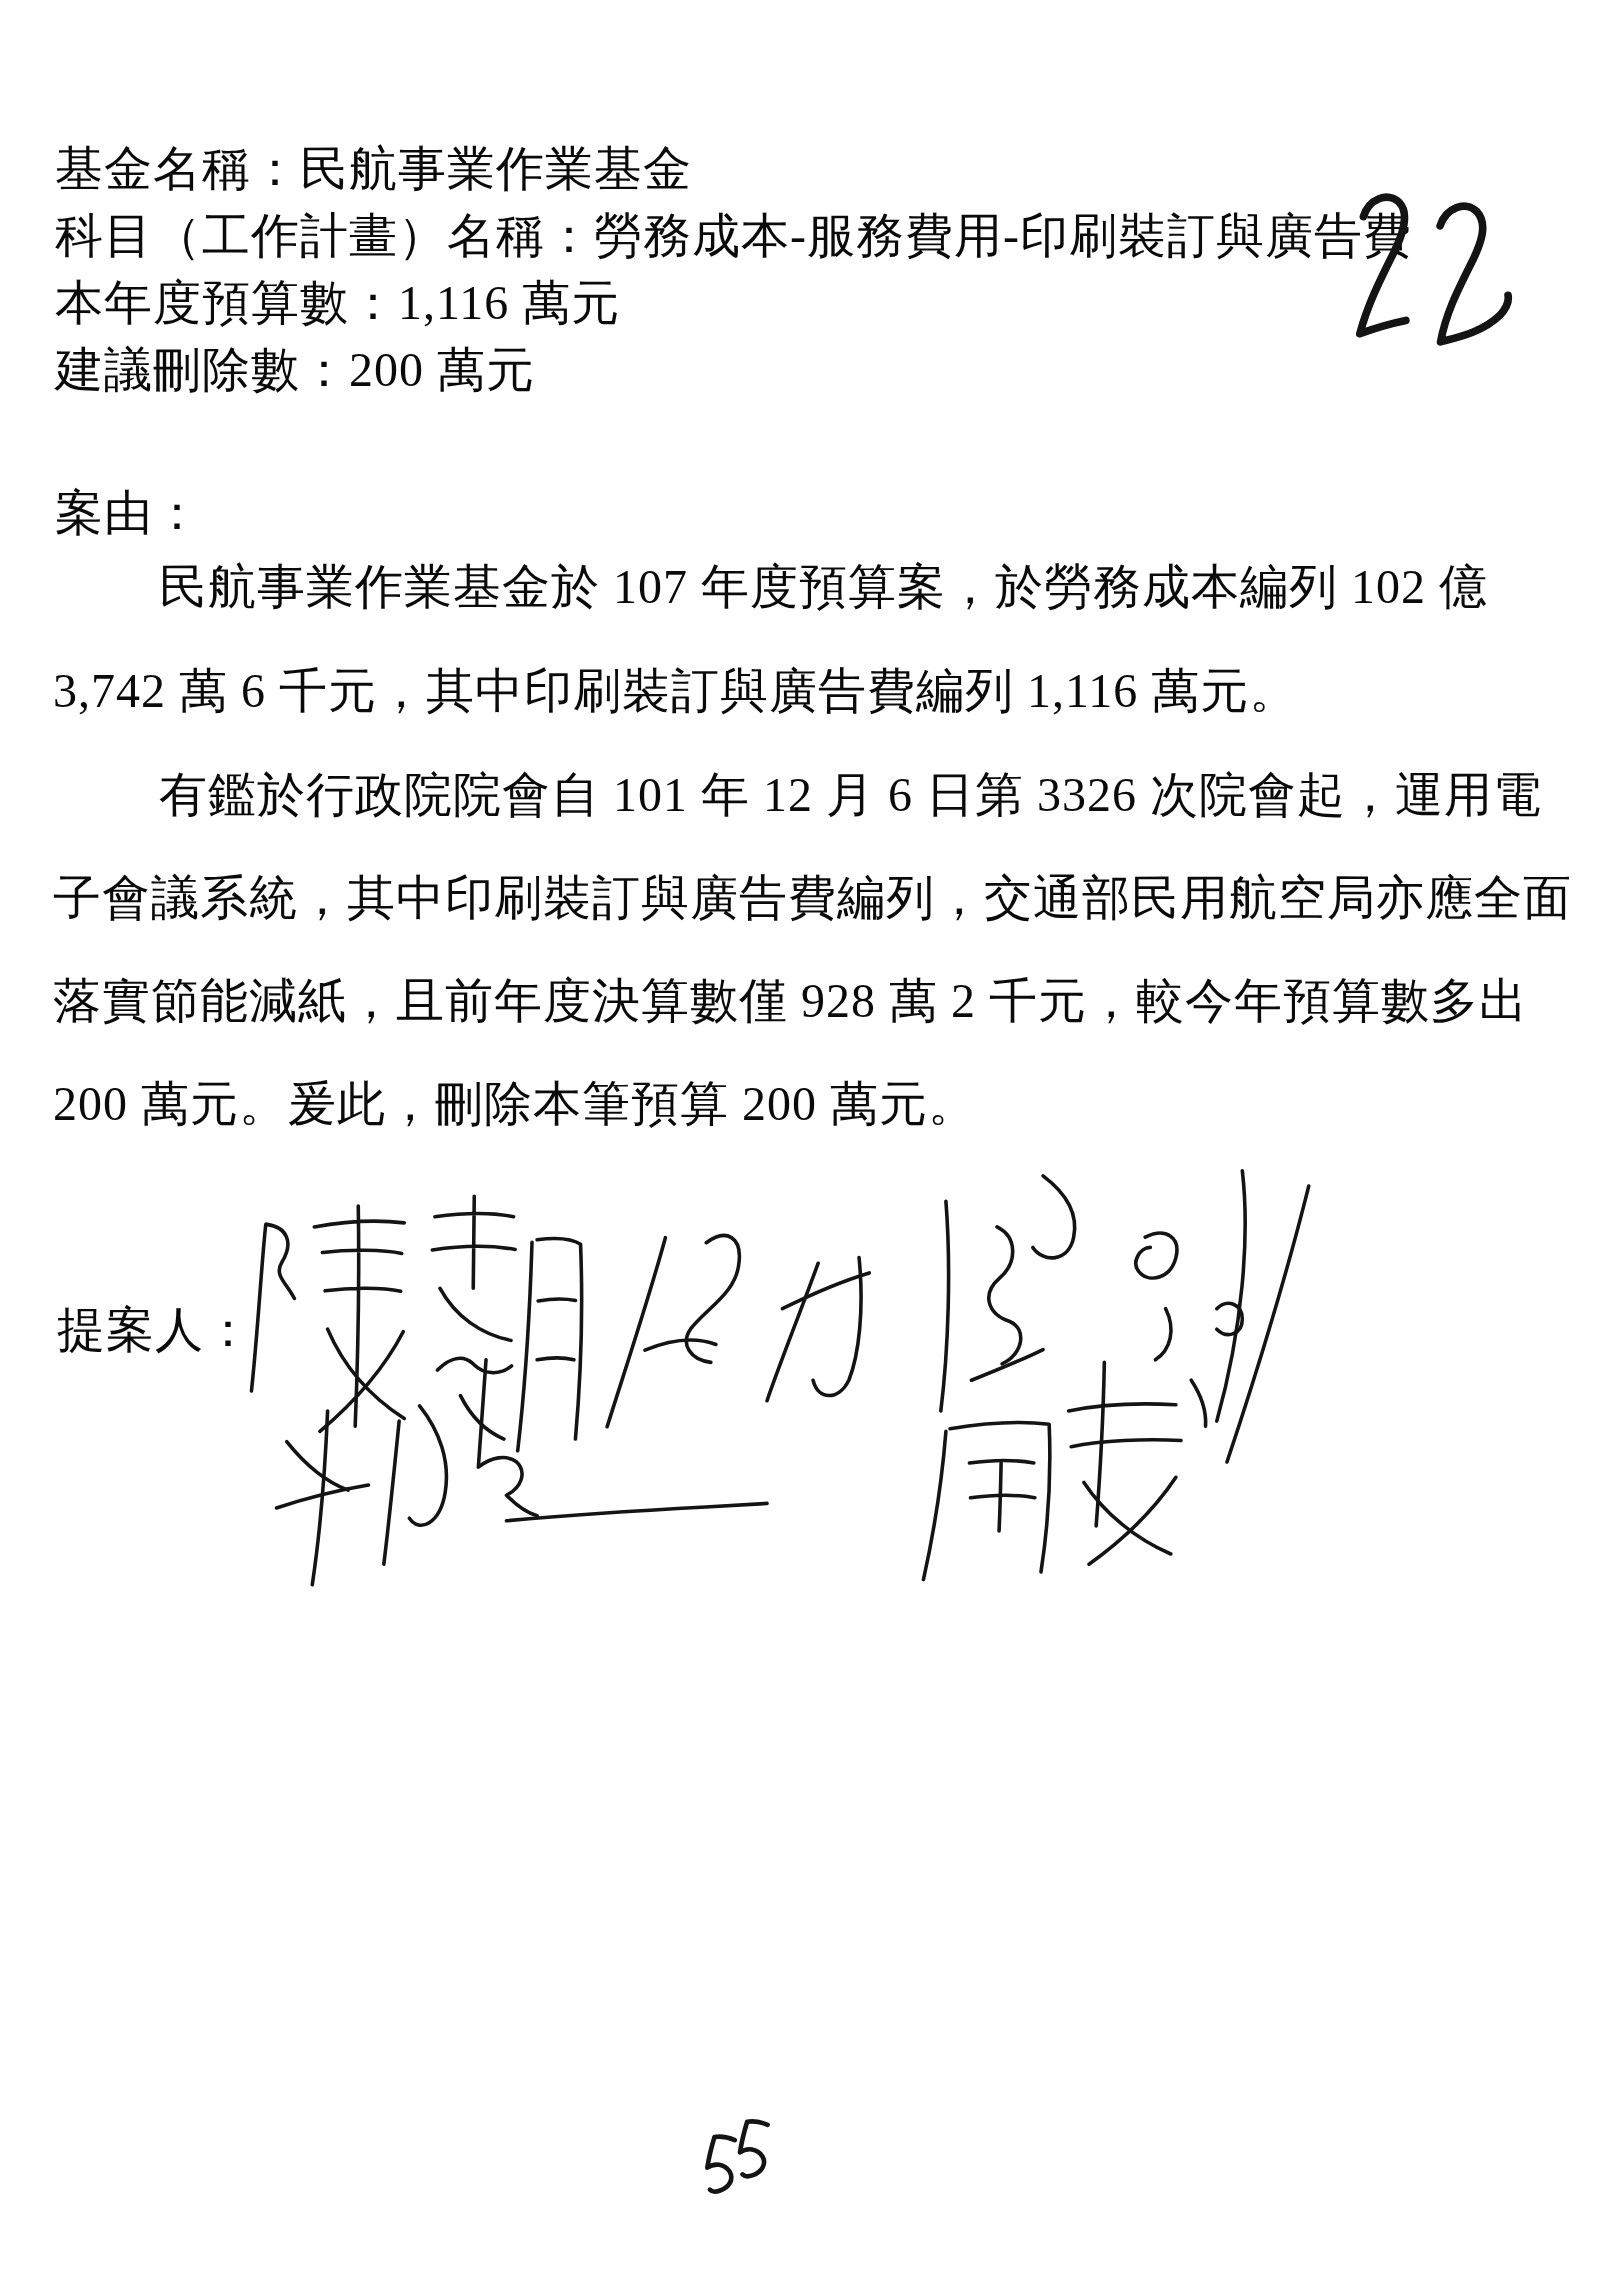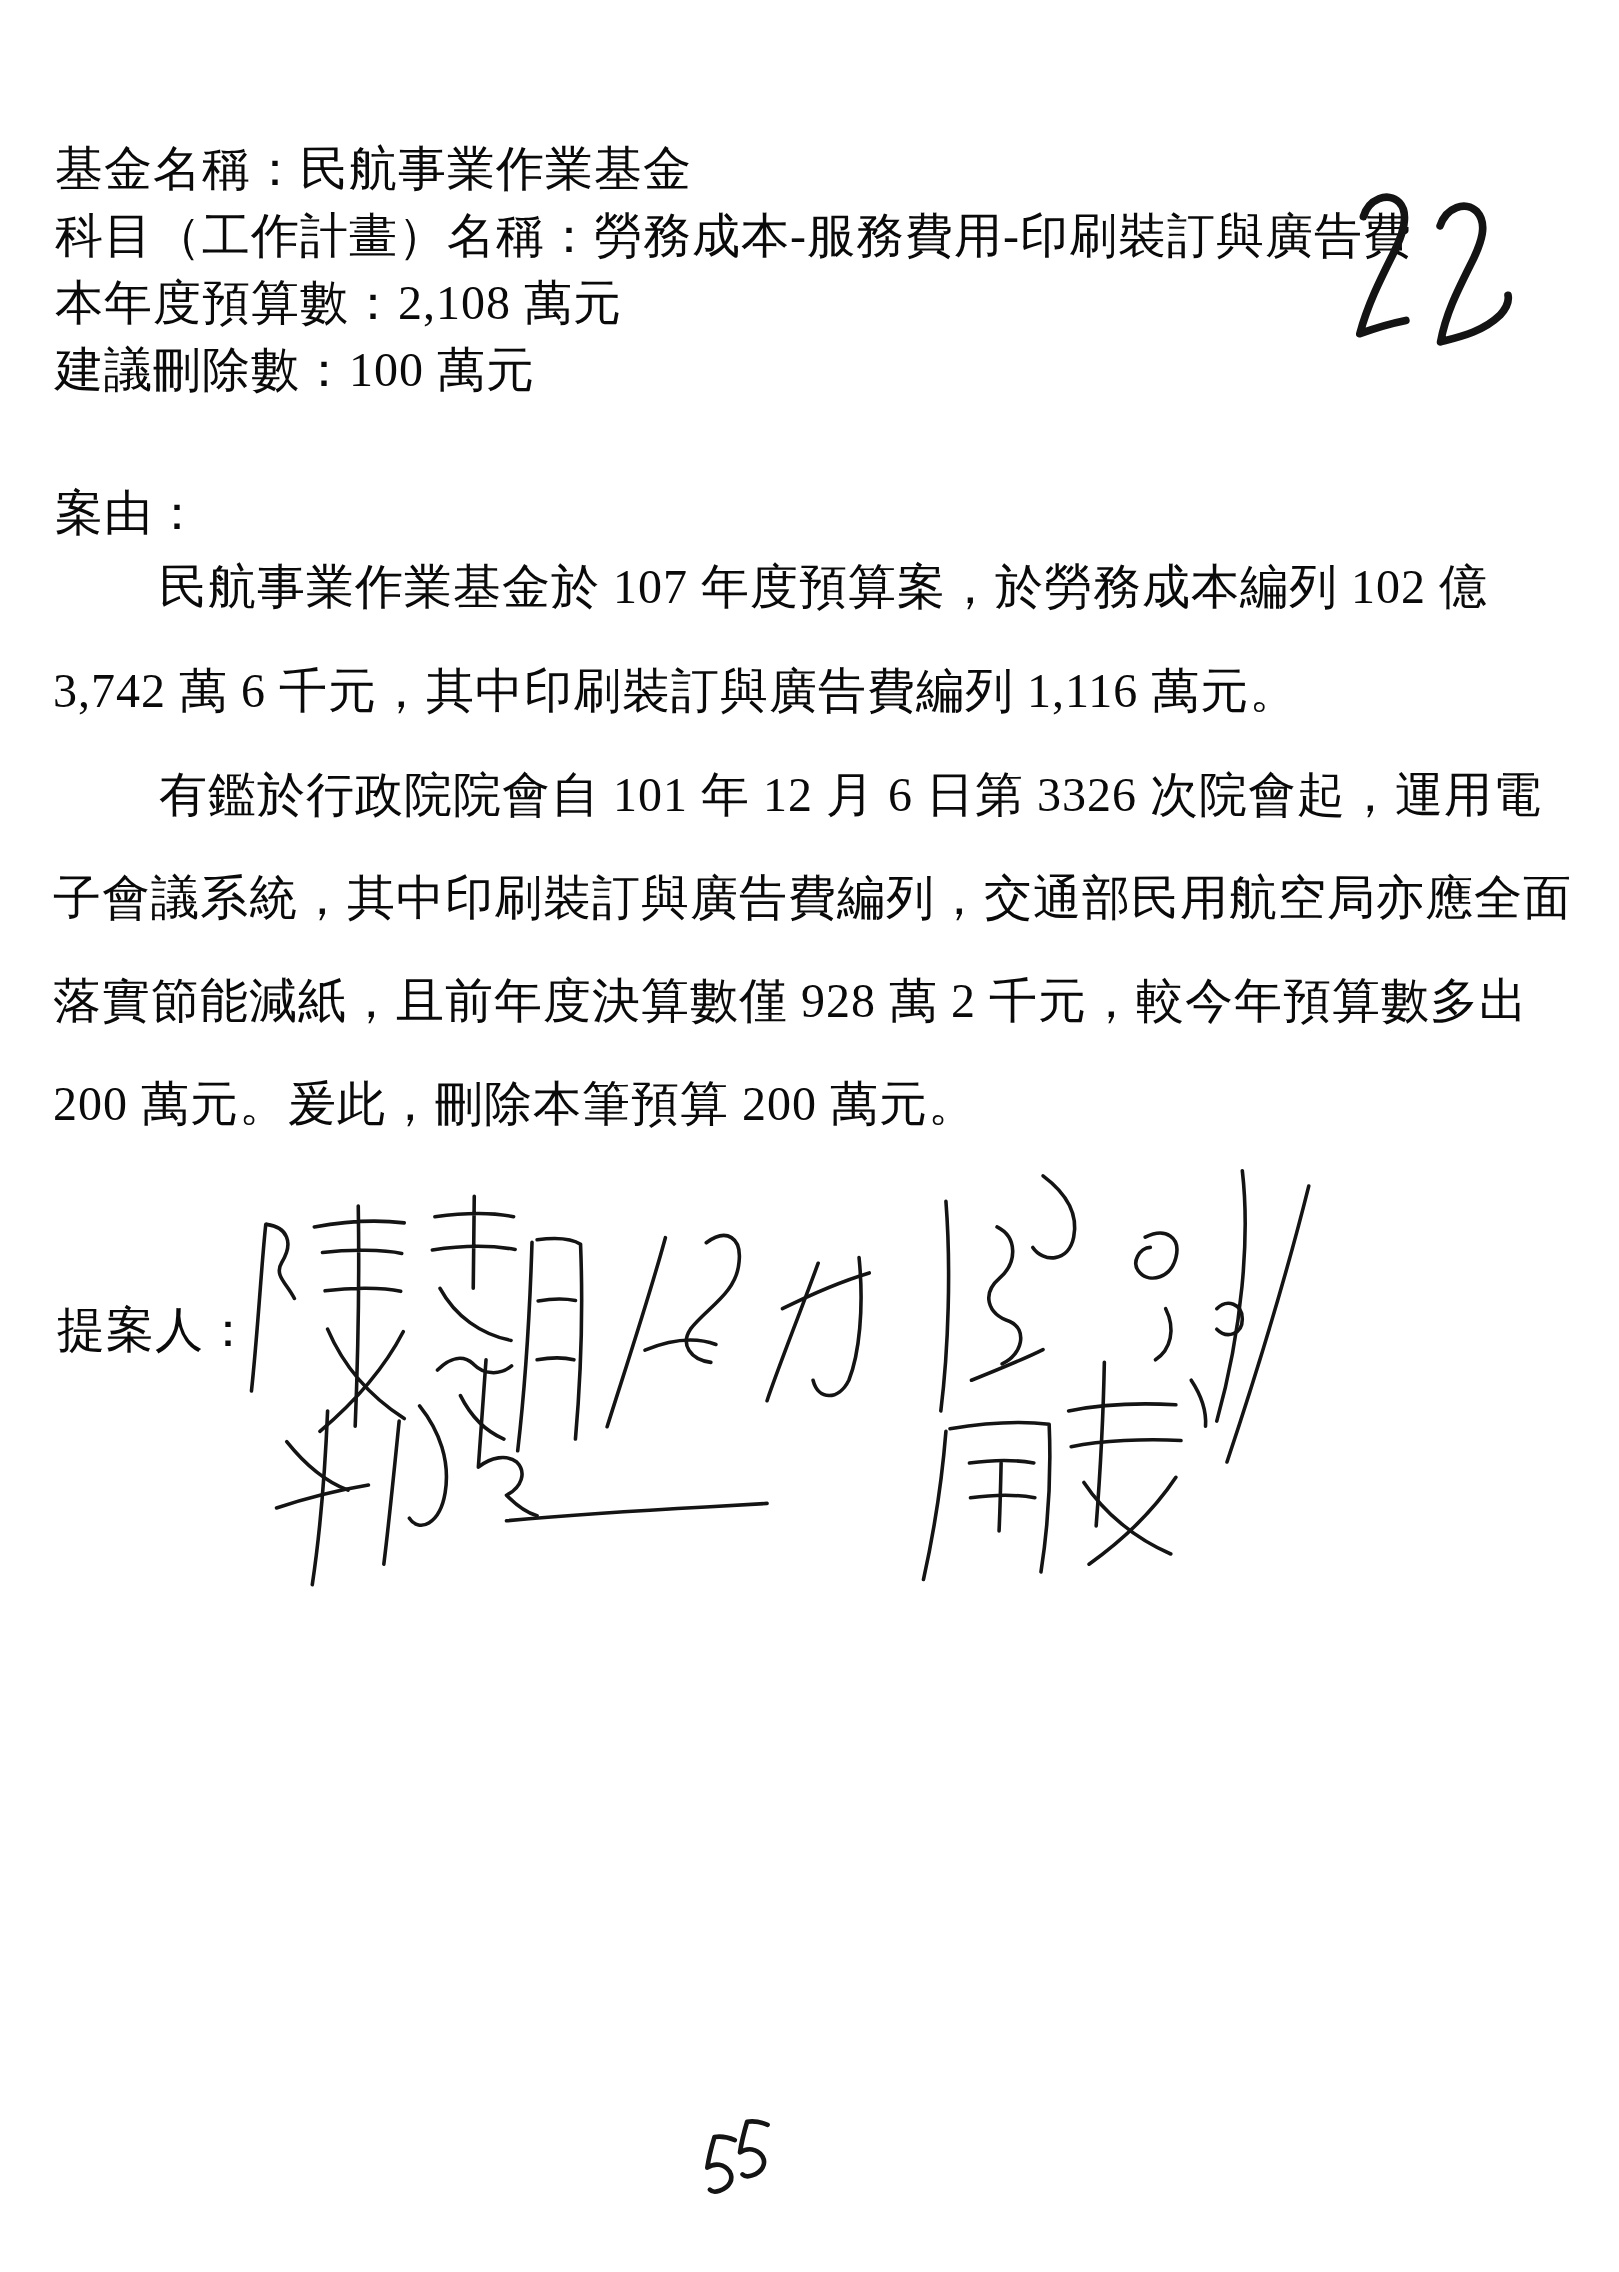--- a/index.html
+++ b/index.html
@@ -38,22 +38,22 @@
   .bignum path { stroke-width: 15px; }
   .smallnum path { stroke-width: 9px; }
 </style>
 </head>
 <body>
 
 <div class="page">
 
   <div class="tline" style="left:55px; top:102px;">基金名稱：民航事業作業基金</div>
   <div class="tline" style="left:55px; top:169px;">科目（工作計畫）名稱：勞務成本-服務費用-印刷裝訂與廣告費</div>
-  <div class="tline" style="left:55px; top:236px;">本年度預算數：2,108 萬元</div>
-  <div class="tline" style="left:55px; top:303px;">建議刪除數：100 萬元</div>
+  <div class="tline" style="left:55px; top:236px;">本年度預算數：1,116 萬元</div>
+  <div class="tline" style="left:55px; top:303px;">建議刪除數：200 萬元</div>
 
   <div class="tline" style="left:55px; top:446px;">案由：</div>
 
   <div class="tline" style="left:159px; top:520px;">民航事業作業基金於 107 年度預算案，於勞務成本編列 102 億</div>
   <div class="tline" style="left:53px; top:624px;text-align:center;">3,742 萬 6 千元，其中印刷裝訂與廣告費編列 1,116 萬元。</div>
 
   <div class="tline" style="left:159px; top:728px;text-align:right;">有鑑於行政院院會自 101 年 12 月 6 日第 3326 次院會起，運用電</div>
   <div class="tline" style="left:53px; top:831px;">子會議系統，其中印刷裝訂與廣告費編列，交通部民用航空局亦應全面</div>
   <div class="tline" style="left:53px; top:934px;">落實節能減紙，且前年度決算數僅 928 萬 2 千元，較今年預算數多出</div>
   <div class="tline" style="left:53px; top:1037px;text-align:right;">200 萬元。爰此，刪除本筆預算 200 萬元。</div>

